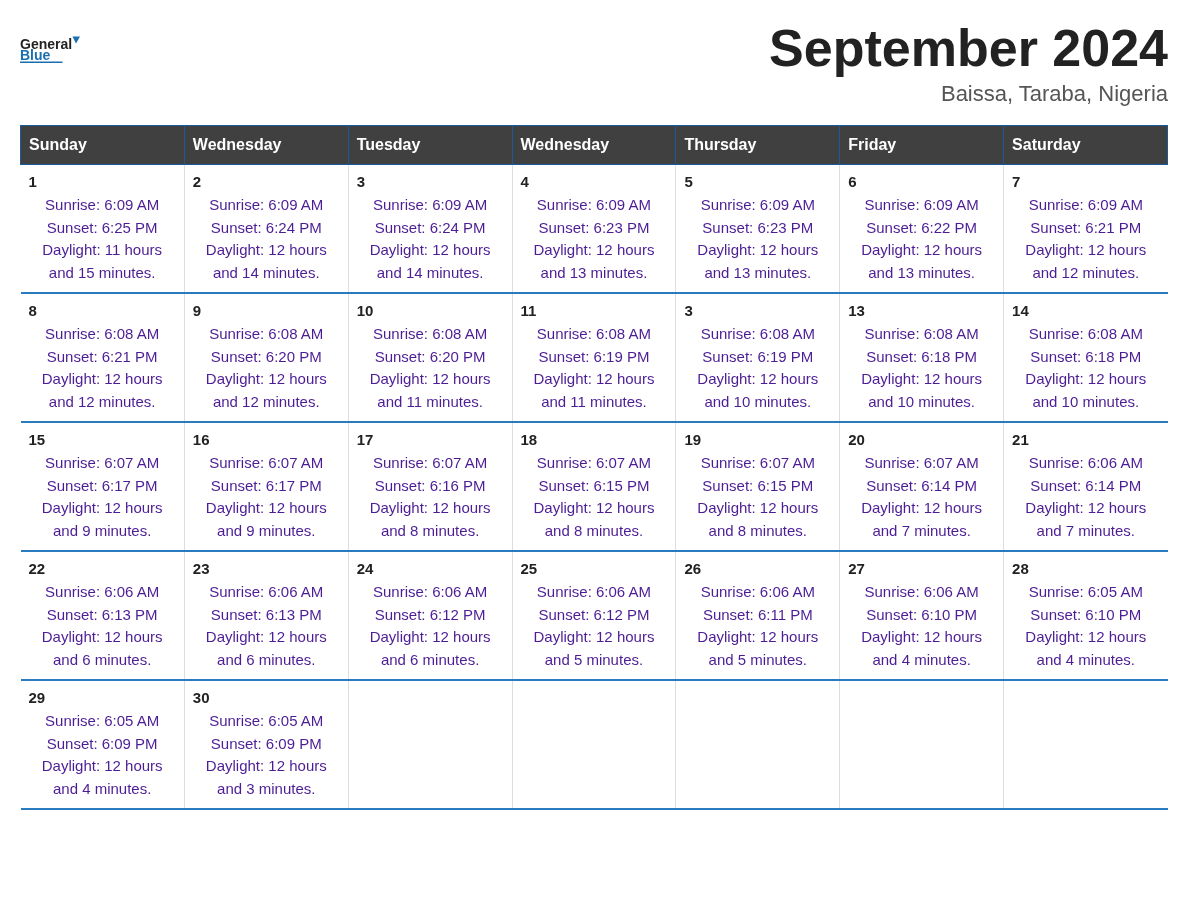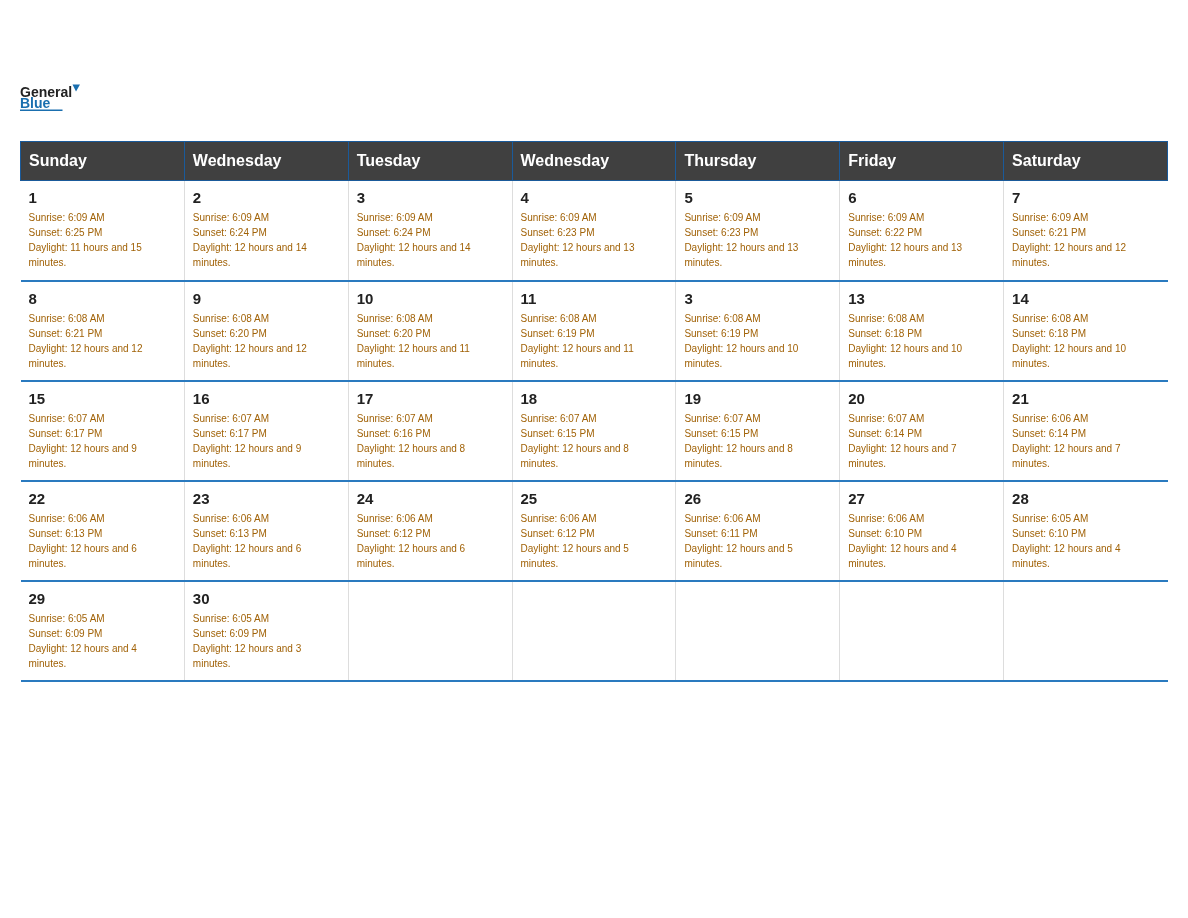--- a/index.html
+++ b/index.html
@@ -8,21 +8,20 @@
       background: #fff;
       padding: 20px;
       width: 1188px;
       min-height: 918px;
     }
     .header {
       display: flex;
       justify-content: space-between;
       align-items: flex-start;
       margin-bottom: 18px;
-      margin-top: 48px;
     }
     .logo {
       display: flex;
       flex-direction: column;
       align-items: flex-start;
     }
     .title-area {
       text-align: right;
     }
     .title-area h1 {
@@ -70,23 +69,24 @@
     tbody tr td:first-child {
       border-left: none;
     }
     .day-number {
       font-size: 15px;
       font-weight: bold;
       margin-bottom: 4px;
       display: block;
     }
     .day-info {
-      font-size: 10px;
+      font-size: 15px;
       line-height: 1.5;
-      color: #a16207;
+      color: #4c1d95;
+      text-align: center;
     }
     
     .logo-svg {
       width: 60px;
       height: 55px;
     }
   </style>
 </head>
 <body>
 
@@ -94,20 +94,24 @@
   <div class="logo">
     <div style="display:flex; align-items:center;">
       <svg class="logo-svg" viewBox="0 0 120 60">
 
         <text x="0" y="32" font-family="Arial" font-weight="bold" font-size="28" fill="#222">General</text>
         <polygon points="105,8 120,8 112,22" fill="#1a6faf"></polygon>
         <text x="0" y="55" font-family="Arial" font-weight="bold" font-size="28" fill="#1a6faf">Blue</text>
         <rect x="0" y="58" width="85" height="3" fill="#1a6faf"></rect>
       </svg>
     </div>
+  </div>
+  <div class="title-area">
+    <h1>September 2024</h1>
+    <h2>Baissa, Taraba, Nigeria</h2>
   </div>
 </div>
 
 <table>
   <thead>
     <tr>
       <th>Sunday</th>
       <th>Wednesday</th>
       <th>Tuesday</th>
       <th>Wednesday</th>

